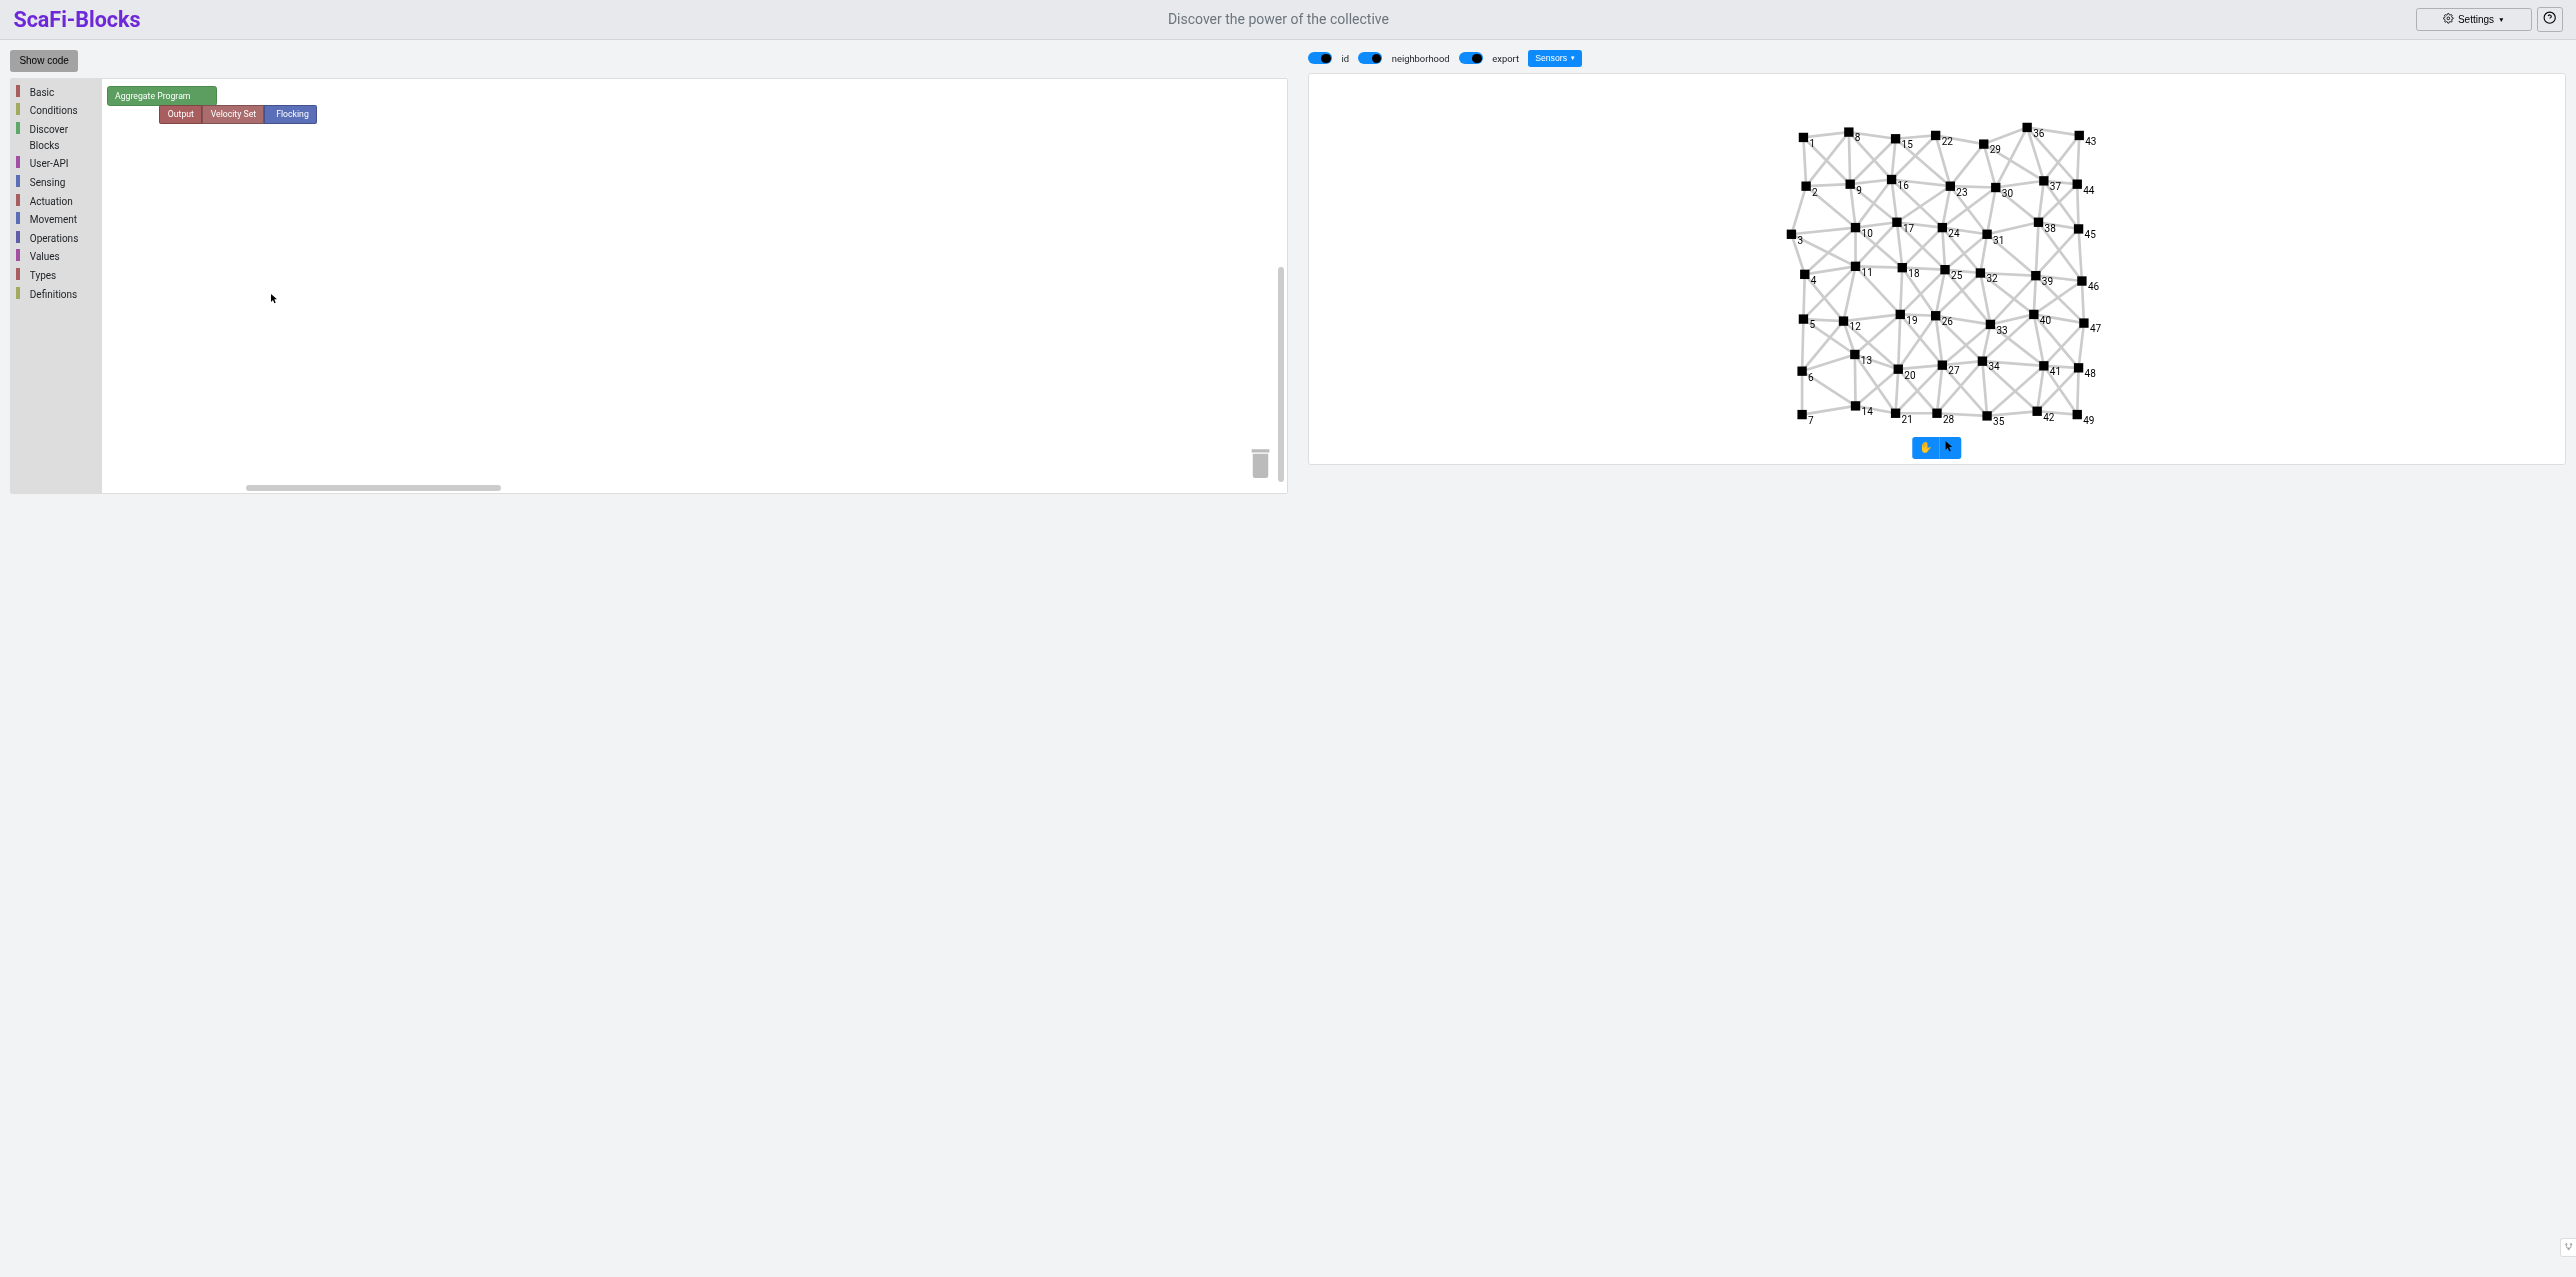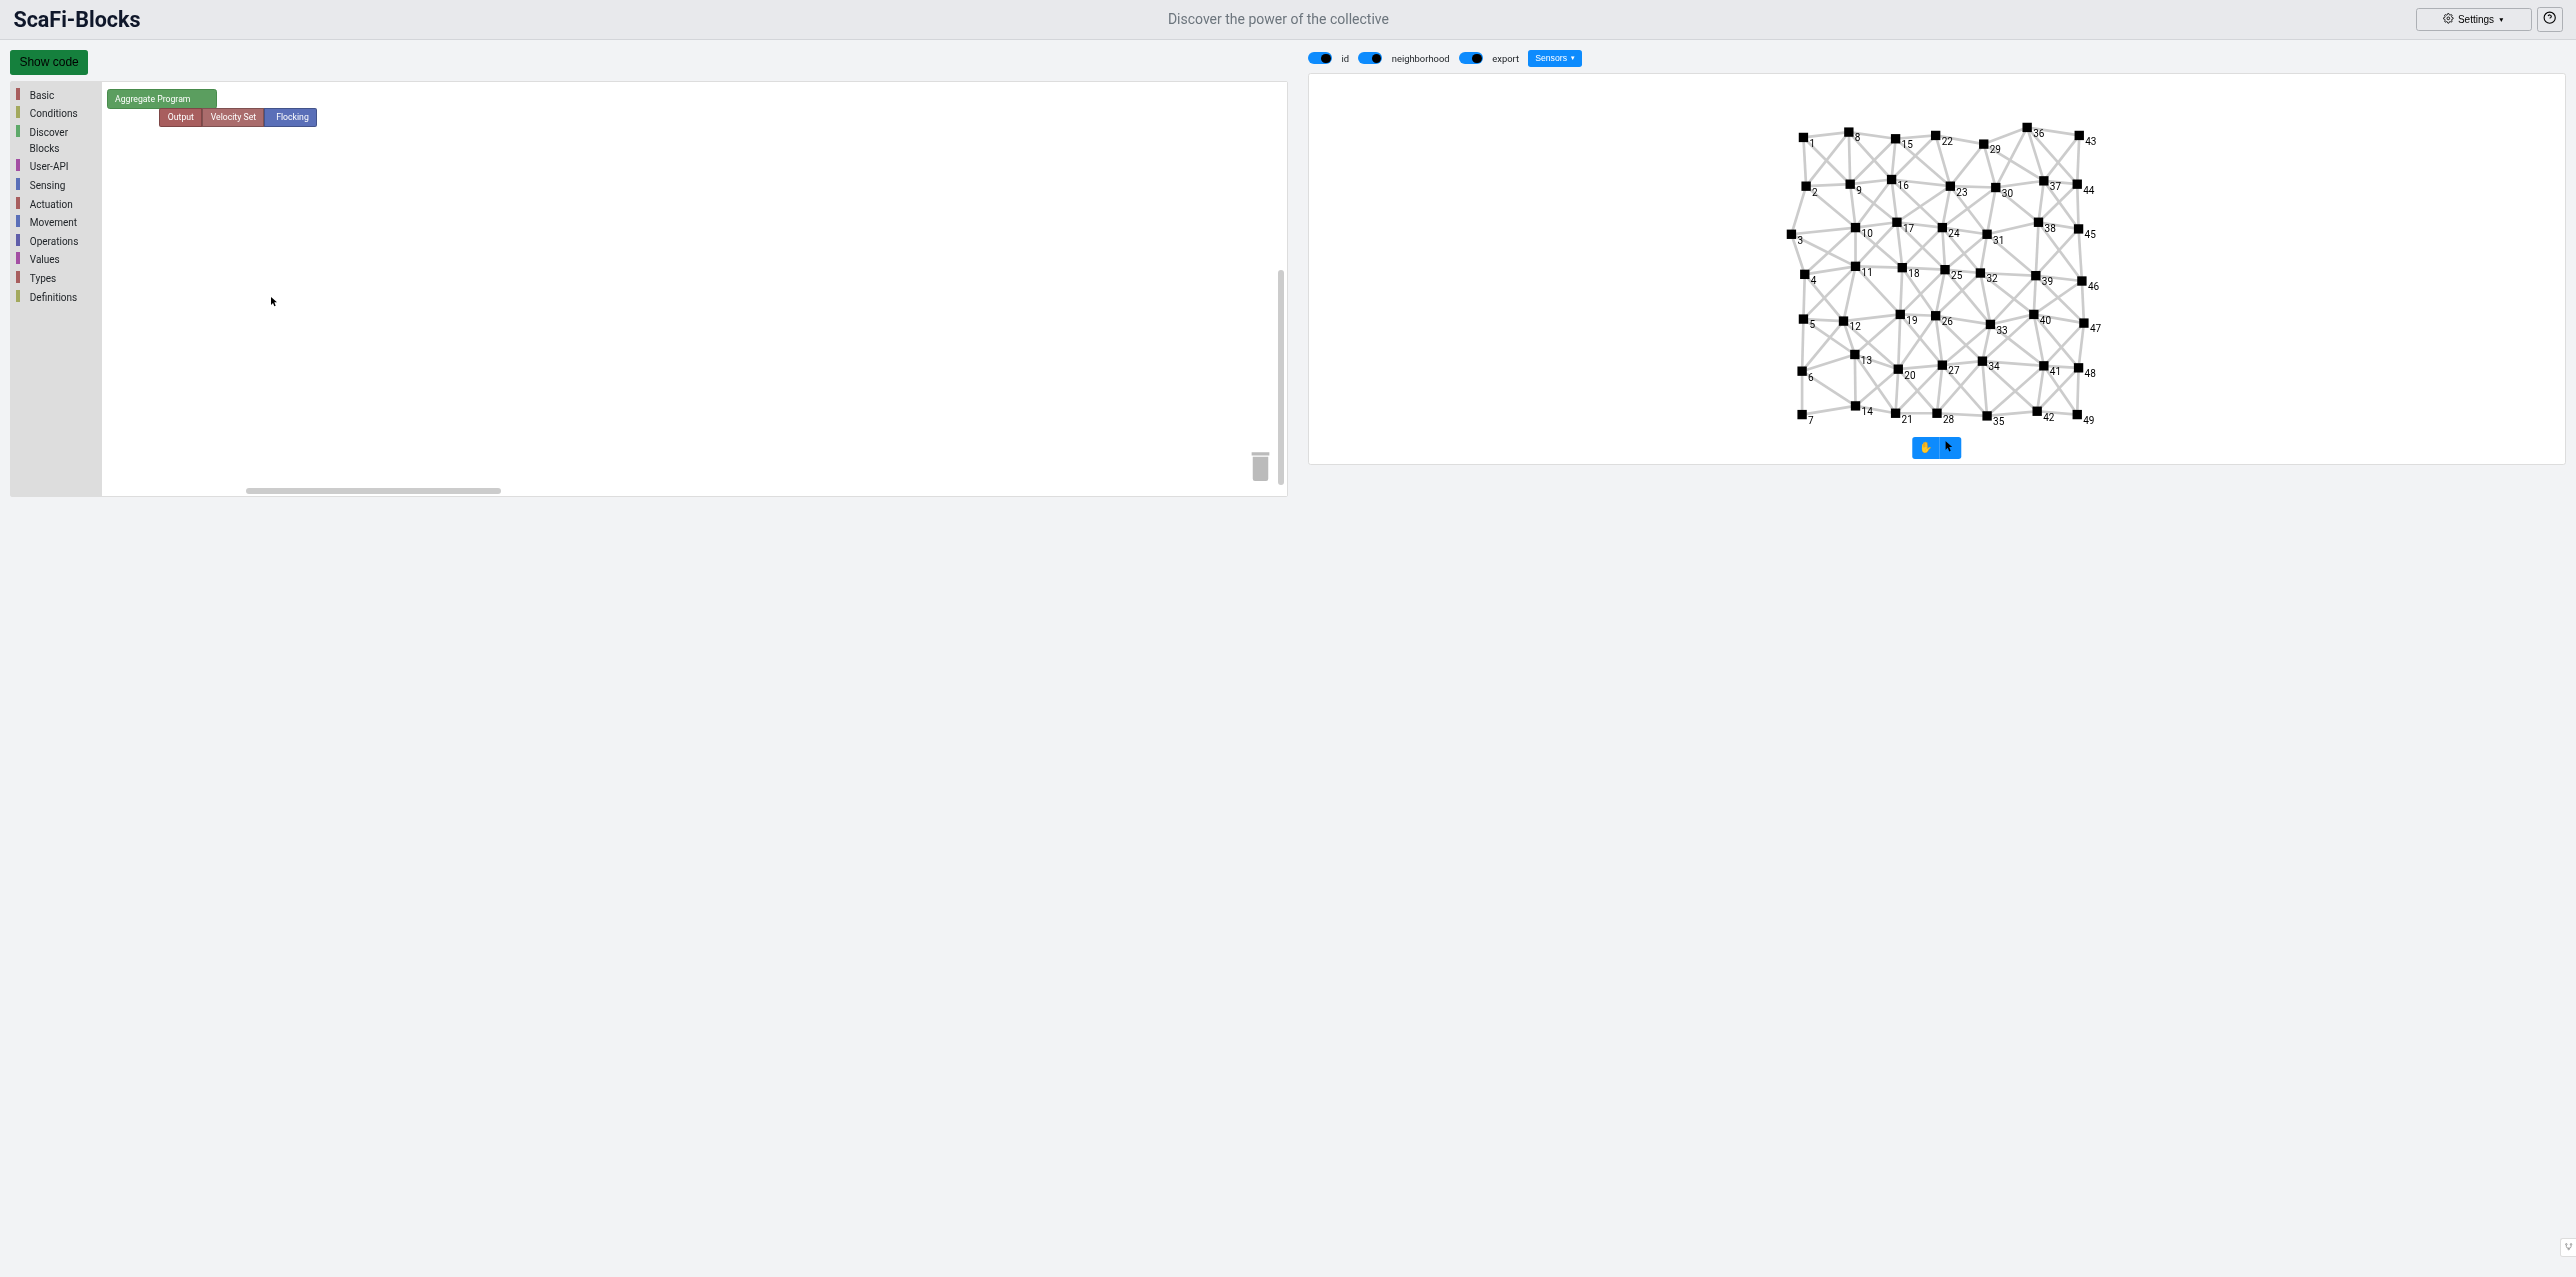--- a/index.html
+++ b/index.html
@@ -13,21 +13,21 @@
       background: #e8e9ec;
       display: flex;
       align-items: center;
       justify-content: space-between;
       padding: 6.7px 13.4px;
       border-bottom: 0.7px solid #d3d5d9;
     }
     .header-left {
       font-size: 21.5px;
       font-weight: 700;
-      color: #0f172a;
+      color: #6d28d9;
     }
     .header-center {
       color: #6c757d;
       font-size: 14px;
     }
     .header-right {
       display: flex;
       gap: 5.4px;
       align-items: center;
     }
@@ -58,26 +58,26 @@
       padding: 10px;
       gap: 20px;
     }
     .left-panel {
       flex: 0 0 50%;
     }
     .right-panel {
       flex: 1;
     }
     .show-code-btn {
-      background: #15803d;
+      background: #a3a3a3;
       color: #000;
       border: none;
       border-radius: 2.7px;
       padding: 5.4px 9.4px;
-      font-size: 12px;
+      font-size: 10px;
       cursor: pointer;
       margin-bottom: 6.7px;
     }
     .blockly-area {
       display: flex;
       border: 0.7px solid #ddd;
       background: #fff;
       height: 416px;
       border-radius: 2px;
     }

